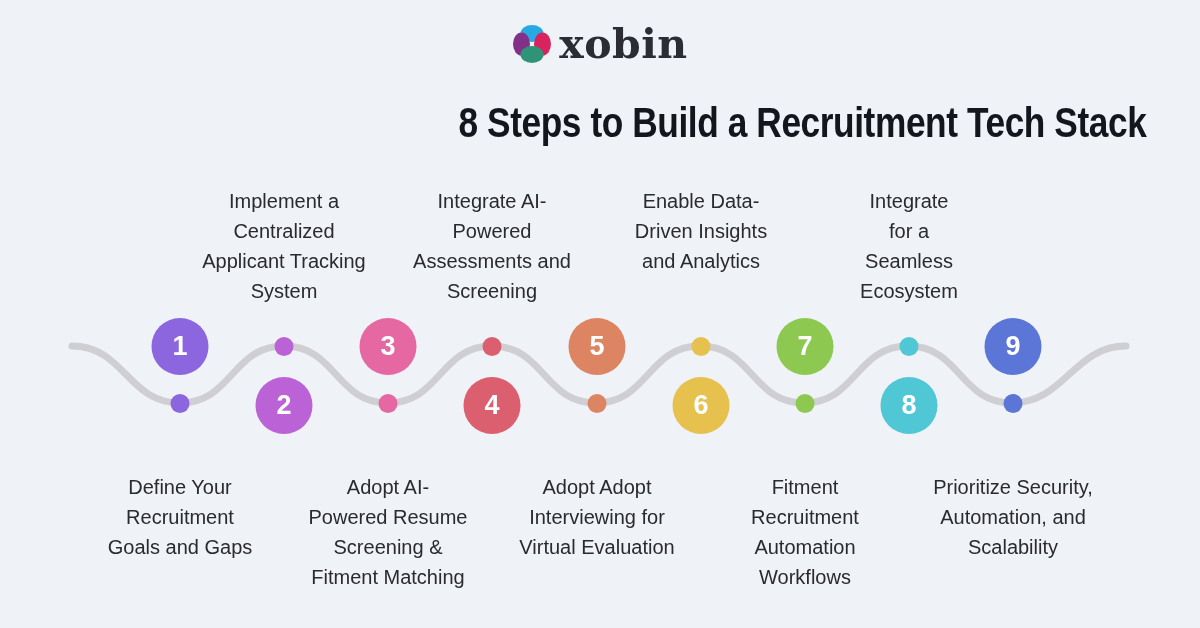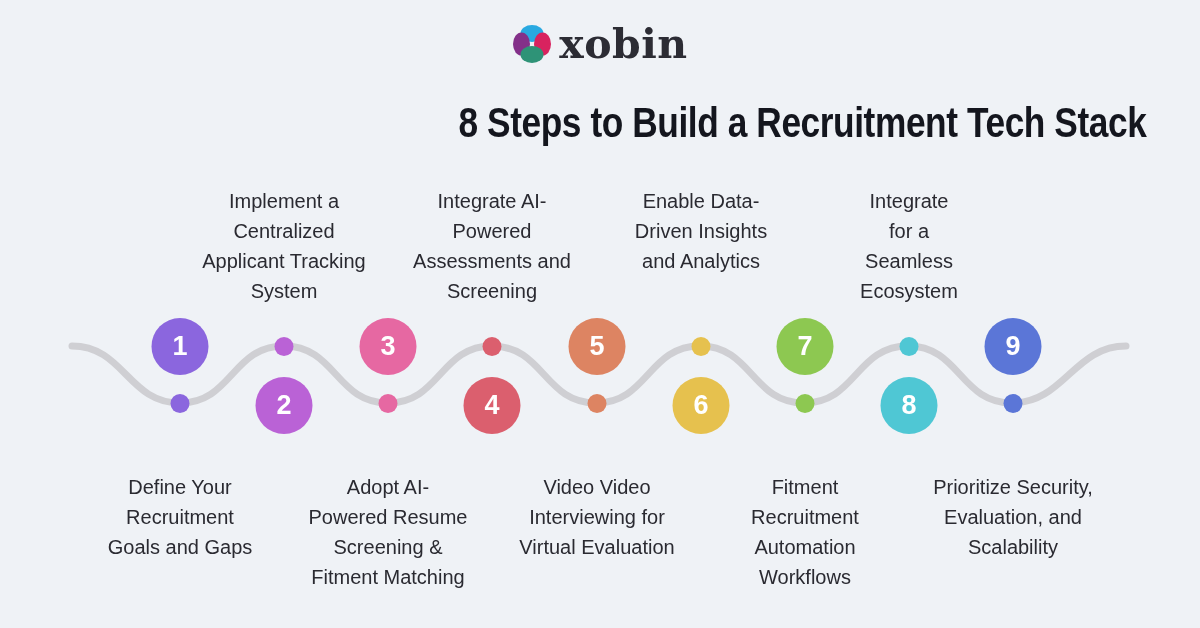--- a/index.html
+++ b/index.html
@@ -138,21 +138,21 @@
 Powered
 Assessments and
 Screening</div>
   </div>
 
   <div class="step pos-top" style="left:597px">
     <div class="dot" style="background: rgb(221, 132, 98);"></div>
     <div class="bubble" style="background: rgb(221, 132, 98);">
         <span>5</span>
       </div>
-    <div class="label">Video Video
+    <div class="label">Adopt Adopt
 Interviewing for
 Virtual Evaluation</div>
   </div>
 
   <div class="step pos-bottom" style="left:701px">
     <div class="dot" style="background: rgb(230, 193, 78);"></div>
     <div class="bubble" style="background: rgb(230, 193, 78);">
         <span>6</span>
       </div>
     <div class="label">Enable Data-
@@ -181,17 +181,17 @@
 Seamless
 Ecosystem</div>
   </div>
 
   <div class="step pos-top" style="left:1013px">
     <div class="dot" style="background: rgb(91, 118, 215);"></div>
     <div class="bubble" style="background: rgb(91, 118, 215);">
         <span>9</span>
       </div>
     <div class="label">Prioritize Security,
-Evaluation, and
+Automation, and
 Scalability</div>
   </div>
 
 </div>
 
 </body></html>

